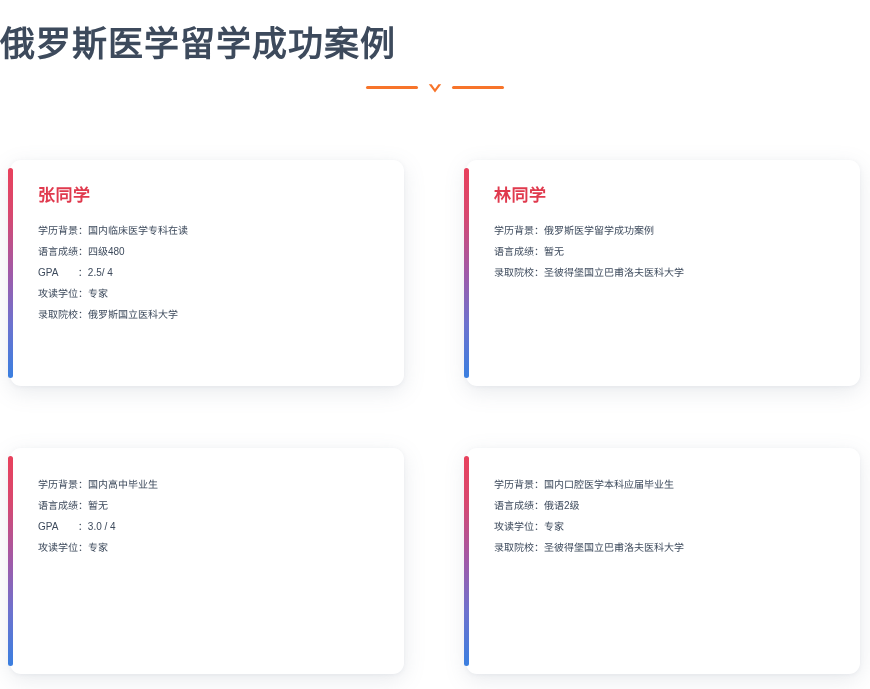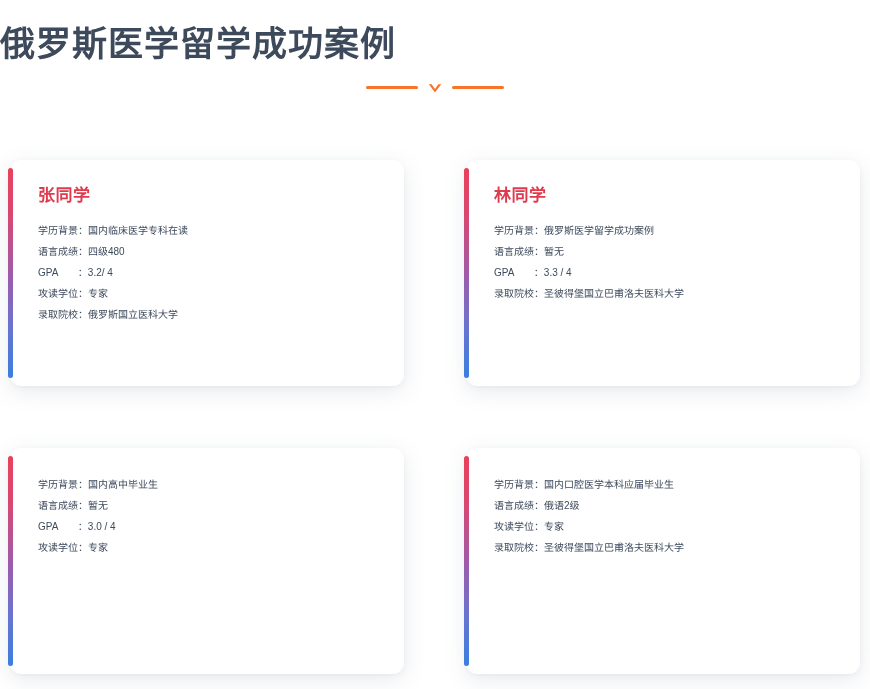--- a/index.html
+++ b/index.html
@@ -154,42 +154,39 @@
     <div class="case-card">
       <h2 class="student-name">张同学</h2>
       <ul class="info-list">
         <li class="info-row">
           <span class="info-label">学历背景：</span><span class="info-value">国内临床医学专科在读</span>
         </li>
         <li class="info-row">
           <span class="info-label">语言成绩：</span><span class="info-value">四级480</span>
         </li>
         <li class="info-row">
-          <span class="info-label">GPA　　：</span><span class="info-value">3.2/ 4</span>
+          <span class="info-label">GPA　　：</span><span class="info-value">2.5/ 4</span>
         </li>
         <li class="info-row">
           <span class="info-label">攻读学位：</span><span class="info-value">专家</span>
         </li>
         <li class="info-row">
           <span class="info-label">录取院校：</span><span class="info-value">俄罗斯国立医科大学</span>
         </li>
       </ul>
     </div>
 
     <div class="case-card">
       <h2 class="student-name">林同学</h2>
       <ul class="info-list">
         <li class="info-row">
           <span class="info-label">学历背景：</span><span class="info-value">俄罗斯医学留学成功案例</span>
         </li>
         <li class="info-row">
           <span class="info-label">语言成绩：</span><span class="info-value">暂无</span>
-        </li>
-        <li class="info-row">
-          <span class="info-label">GPA　　：</span><span class="info-value">3.3 / 4</span>
         </li>
         <li class="info-row">
           <span class="info-label">录取院校：</span><span class="info-value">圣彼得堡国立巴甫洛夫医科大学</span>
         </li>
       </ul>
     </div>
 
     <div class="case-card">
       <ul class="info-list">
         <li class="info-row">

